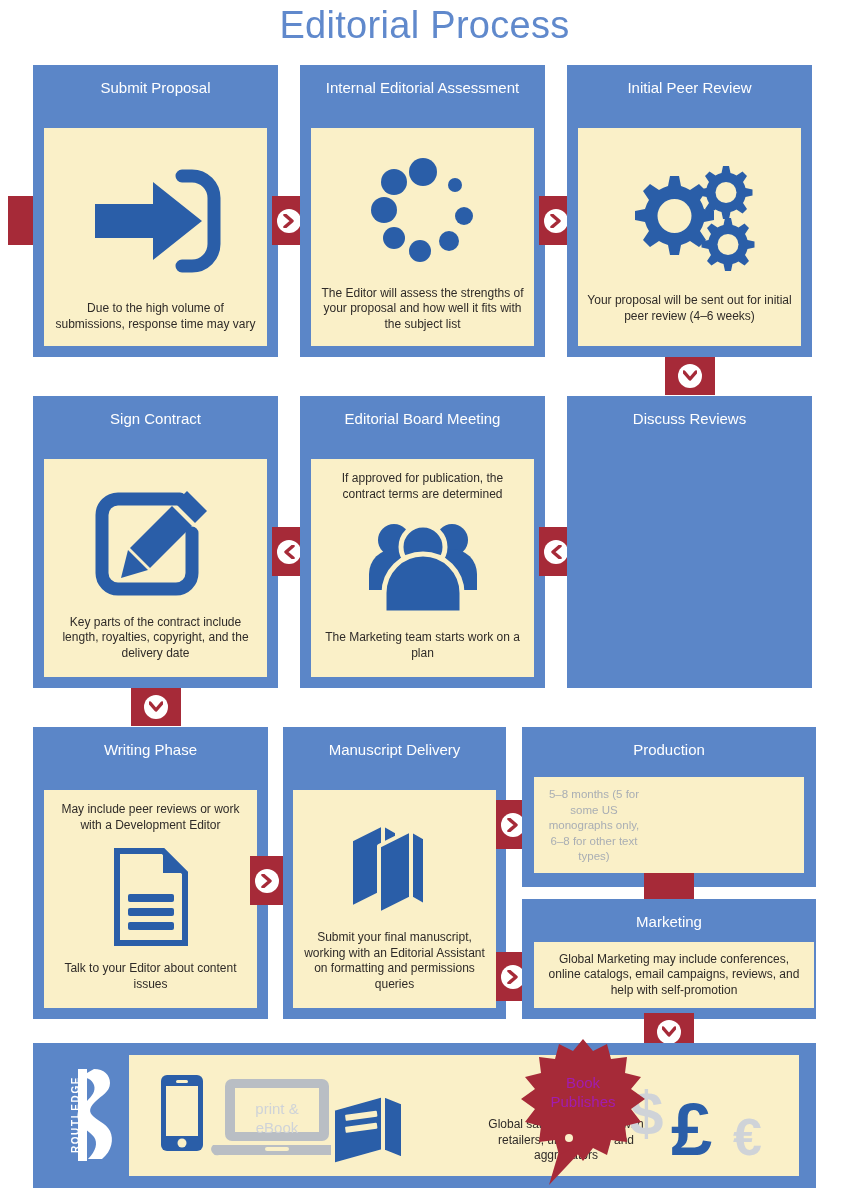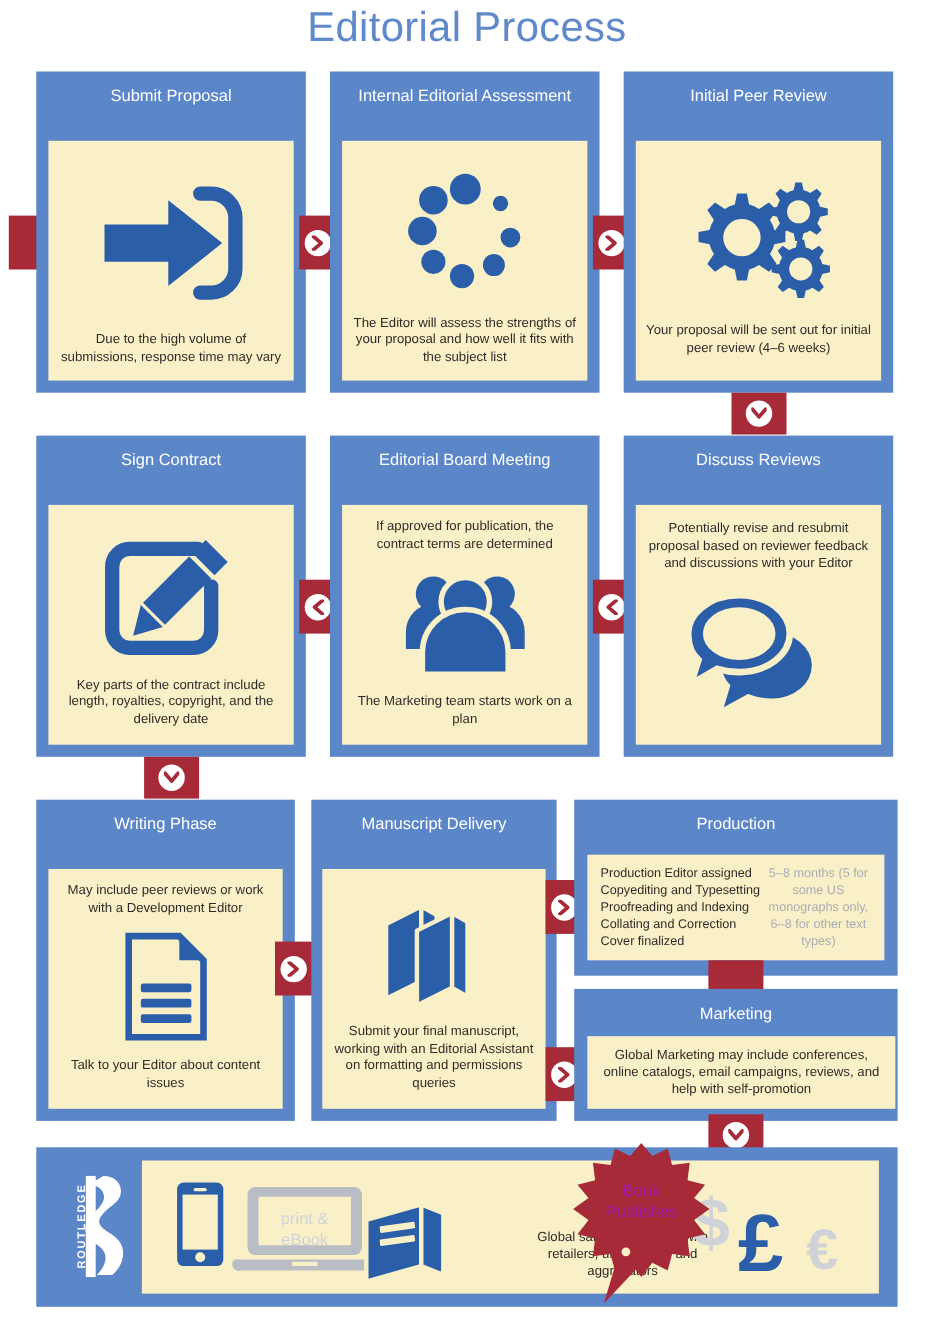--- a/index.html
+++ b/index.html
@@ -182,32 +182,20 @@
     <span class="disc">
       <svg class="chev" width="12" height="14" viewBox="0 0 12 14">
           <path d="M10 1 L3 7 L10 13" fill="none" stroke="#a62a38" stroke-width="3.4" stroke-linecap="round" stroke-linejoin="round"></path>
         </svg>
     </span>
   </div>
 
   <div class="card" style="left:567px;top:396px;width:245px;height:292px;">
     <div class="card-title">Discuss Reviews</div>
   </div>
-  <div class="panel" style="left:578px;top:459px;width:223px;height:218px;justify-content:flex-start;padding:14px 0 10px;">
-    <div class="ptext">Potentially revise and resubmit proposal based on reviewer feedback and discussions with your Editor</div>
-    <div class="icon-wrap" style="flex:1;">
-      <svg width="148" height="112" viewBox="0 0 148 112">
-        <g fill="#2a5ea8">
-          <path d="M86 38 a36 30 0 0 1 0 60 a58 58 0 0 1 -22-4 l-22 12 6-20 a30 28 0 0 1 -8-18 a36 30 0 0 1 46-30 Z"></path>
-          <path d="M56 4 a46 35 0 0 1 0 70 a70 70 0 0 1 -20-3 l-24 14 7-22 a34 30 0 0 1 -9-20 a46 35 0 0 1 46-39 Z" fill="#2a5ea8" stroke="#faf0c8" stroke-width="6"></path>
-          <ellipse cx="56" cy="39" rx="33" ry="24" fill="#faf0c8"></ellipse>
-        </g>
-      </svg>
-    </div>
-  </div>
 
   <div class="conn" style="left:131px;top:688px;width:50px;height:38px;">
     <span class="disc">
       <svg class="chev" width="14" height="12" viewBox="0 0 14 12">
           <path d="M1 2 L7 9 L13 2" fill="none" stroke="#a62a38" stroke-width="3.4" stroke-linecap="round" stroke-linejoin="round"></path>
         </svg>
     </span>
   </div>
 
   <div class="card" style="left:33px;top:727px;width:235px;height:292px;">
@@ -259,27 +247,20 @@
       <svg class="chev" width="12" height="14" viewBox="0 0 12 14">
           <path d="M2 1 L9 7 L2 13" fill="none" stroke="#a62a38" stroke-width="3.4" stroke-linecap="round" stroke-linejoin="round"></path>
         </svg>
     </span>
   </div>
 
   <div class="card" style="left:522px;top:727px;width:294px;height:160px;">
     <div class="card-title">Production</div>
   </div>
   <div class="panel" style="left:534px;top:777px;width:270px;height:96px;flex-direction:row;align-items:flex-start;justify-content:space-between;padding:10px 12px 8px;">
-    <div class="prod-list" style="width:150px;">
-      <div>Production Editor assigned</div>
-      <div>Copyediting and Typesetting</div>
-      <div>Proofreading and Indexing</div>
-      <div>Collating and Correction</div>
-      <div>Cover finalized</div>
-    </div>
     <div class="prod-time" style="width:96px;">5–8 months (5 for some US monographs only, 6–8 for other text types)</div>
   </div>
 
   <div class="conn" style="left:644px;top:873px;width:50px;height:28px;"></div>
 
   <div class="conn" style="left:496px;top:952px;width:34px;height:49px;">
     <span class="disc">
       <svg class="chev" width="12" height="14" viewBox="0 0 12 14">
           <path d="M2 1 L9 7 L2 13" fill="none" stroke="#a62a38" stroke-width="3.4" stroke-linecap="round" stroke-linejoin="round"></path>
         </svg>

